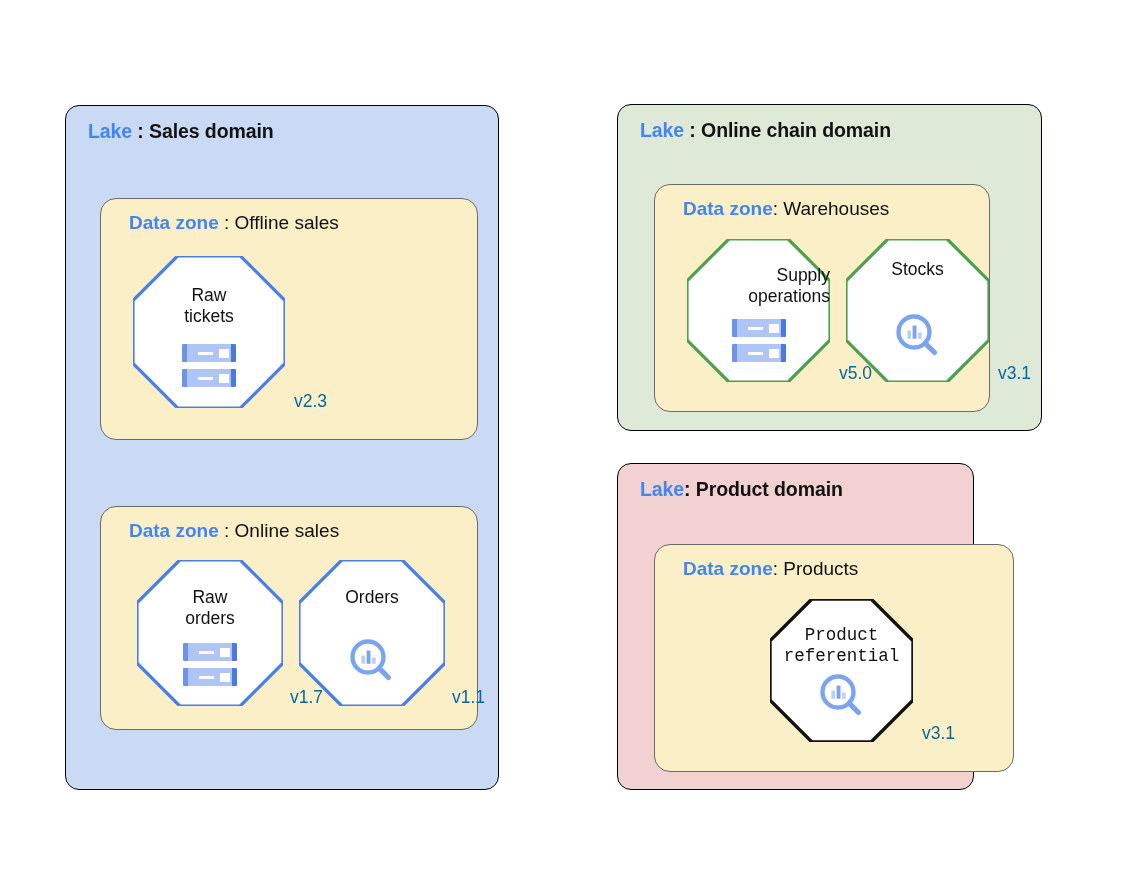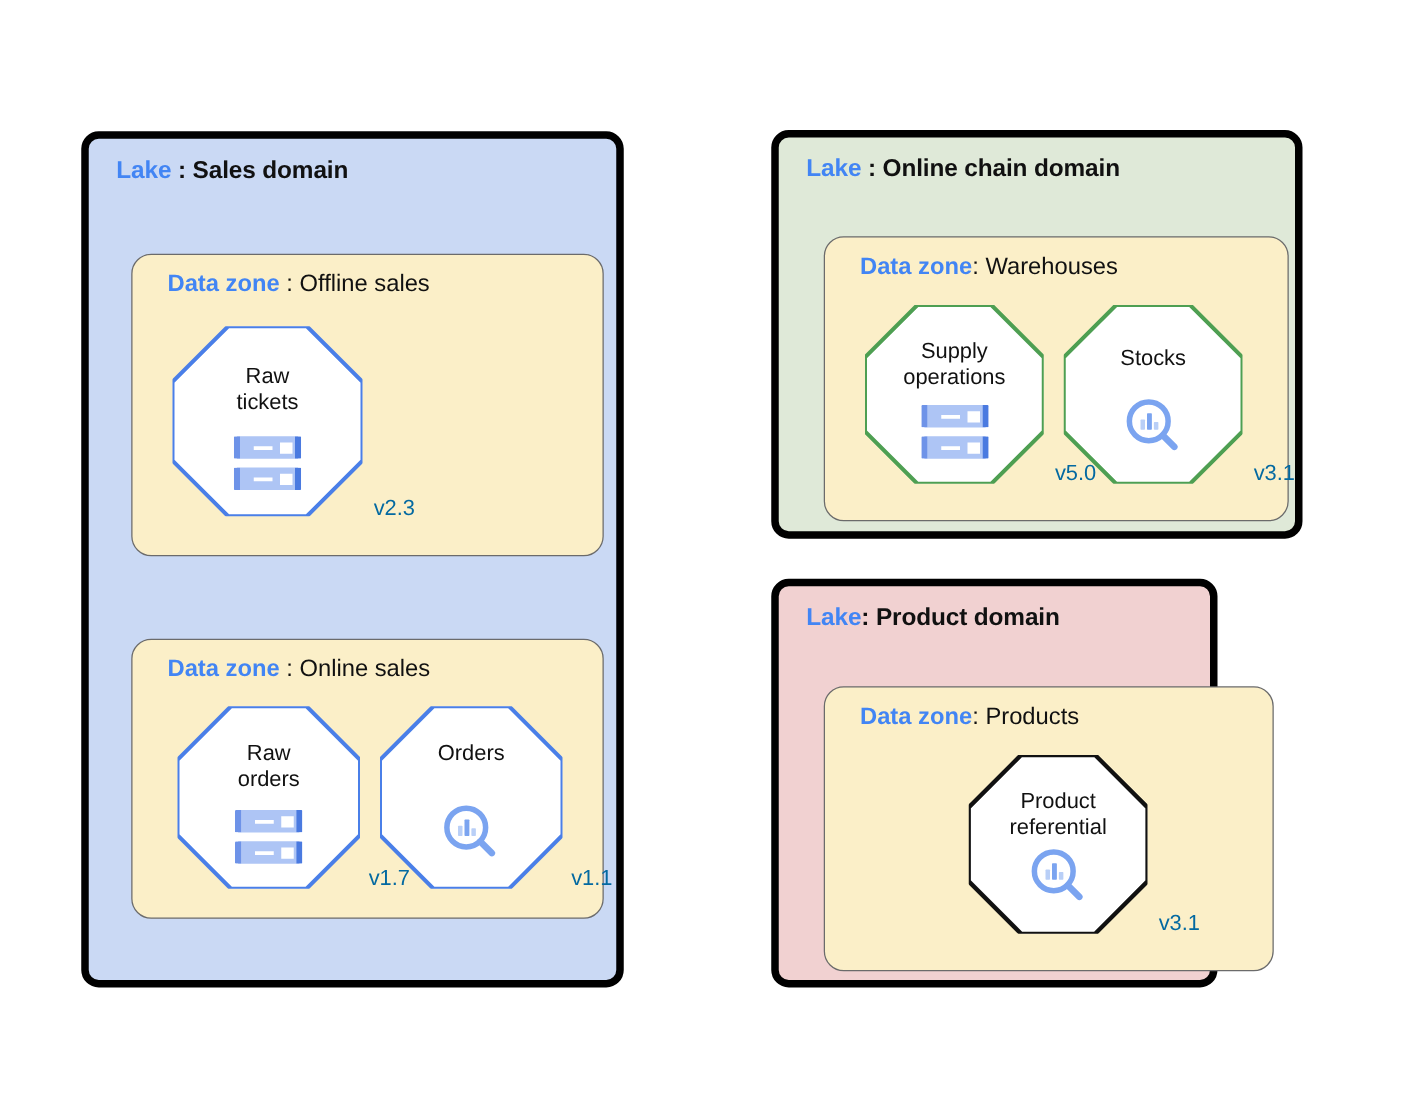--- a/index.html
+++ b/index.html
@@ -17,21 +17,21 @@
 
   .canvas {
     position: absolute;
     inset: 0;
   }
 
   
   .lake {
     position: absolute;
     border-radius: 14px;
-    border: 6px solid #000000;
+    border: 1px solid #000000;
     box-sizing: border-box;
   }
   .lake-title {
     position: absolute;
     left: 22px;
     top: 14px;
     font-size: 19.5px;
     font-weight: bold;
     color: #111111;
     white-space: nowrap;
@@ -233,32 +233,32 @@
         <div class="oct-version" style="right:-40px; bottom:-2px;">v1.1</div>
       </div>
     </div>
   </div>
 
   <div class="lake" style="left:617px; top:104px; width:425px; height:327px; background:#dfe9d8;">
     <div class="lake-title">
       <span class="kw">Lake</span><span class="sep"> : </span><span>Online chain domain</span>
     </div>
 
-    <div class="zone" style="left:36px; top:79px; width:372px; height:228px;">
+    <div class="zone" style="left:36px; top:79px; width:336px; height:228px;">
       <div class="zone-title">
         <span class="kw">Data zone</span><span>: </span><span>Warehouses</span>
       </div>
 
       <div class="oct" style="left:32px; top:54px; width:143px; height:143px;">
         <div class="oct-shape">
           <svg viewBox="0 0 100 100" preserveAspectRatio="none">
             <polygon points="29.3,0 70.7,0 100,29.3 100,70.7 70.7,100 29.3,100 0,70.7 0,29.3" fill="#ffffff" stroke="#4e9f52" stroke-width="3.2" vector-effect="non-scaling-stroke"></polygon>
           </svg>
         </div>
-        <div class="oct-label" style="top:26px;">Supply
+        <div class="oct-label" style="top:26px;text-align:right;">Supply
 operations</div>
         <div class="oct-icon" style="top:80px;">
           <div class="icon-server">
             <div class="bar top">
                 <div class="dash"></div>
                 <div class="sq"></div>
               </div>
             <div class="bar bot">
                 <div class="dash"></div>
                 <div class="sq"></div>
@@ -267,21 +267,21 @@
         </div>
         <div class="oct-version" style="right:-42px; bottom:-2px;">v5.0</div>
       </div>
 
       <div class="oct" style="left:191px; top:54px; width:143px; height:143px;">
         <div class="oct-shape">
           <svg viewBox="0 0 100 100" preserveAspectRatio="none">
             <polygon points="29.3,0 70.7,0 100,29.3 100,70.7 70.7,100 29.3,100 0,70.7 0,29.3" fill="#ffffff" stroke="#4e9f52" stroke-width="3.2" vector-effect="non-scaling-stroke"></polygon>
           </svg>
         </div>
-        <div class="oct-label" style="top:32px;">Stocks</div>
+        <div class="oct-label" style="top:20px;">Stocks</div>
         <div class="oct-icon" style="top:73px;">
           <div class="icon-search-chart">
             <svg width="48" height="48" viewBox="0 0 48 48">
               <circle cx="20" cy="20" r="15.5" fill="none" stroke="#7ba4f0" stroke-width="4.4"></circle>
               <rect x="13.4" y="18.6" width="3.6" height="8.2" rx="0.6" fill="#b9cff7"></rect>
               <rect x="18.6" y="13.6" width="3.9" height="13.2" rx="0.6" fill="#7ba4f0"></rect>
               <rect x="24.1" y="20.6" width="3.6" height="6.2" rx="0.6" fill="#b9cff7"></rect>
               <line x1="31.3" y1="31.3" x2="40.5" y2="40.5" stroke="#7ba4f0" stroke-width="5.2" stroke-linecap="round"></line>
             </svg>
           </div>
@@ -300,21 +300,21 @@
       <div class="zone-title">
         <span class="kw">Data zone</span><span>: </span><span>Products</span>
       </div>
 
       <div class="oct" style="left:115px; top:54px; width:143px; height:143px;">
         <div class="oct-shape">
           <svg viewBox="0 0 100 100" preserveAspectRatio="none">
             <polygon points="29.3,0 70.7,0 100,29.3 100,70.7 70.7,100 29.3,100 0,70.7 0,29.3" fill="#ffffff" stroke="#111111" stroke-width="3.4" vector-effect="non-scaling-stroke"></polygon>
           </svg>
         </div>
-        <div class="oct-label" style="top:26px;">Product
+        <div class="oct-label" style="top:26px;font-family:Liberation Mono, monospace;">Product
 referential</div>
         <div class="oct-icon" style="top:73px;">
           <div class="icon-search-chart">
             <svg width="48" height="48" viewBox="0 0 48 48">
               <circle cx="20" cy="20" r="15.5" fill="none" stroke="#7ba4f0" stroke-width="4.4"></circle>
               <rect x="13.4" y="18.6" width="3.6" height="8.2" rx="0.6" fill="#b9cff7"></rect>
               <rect x="18.6" y="13.6" width="3.9" height="13.2" rx="0.6" fill="#7ba4f0"></rect>
               <rect x="24.1" y="20.6" width="3.6" height="6.2" rx="0.6" fill="#b9cff7"></rect>
               <line x1="31.3" y1="31.3" x2="40.5" y2="40.5" stroke="#7ba4f0" stroke-width="5.2" stroke-linecap="round"></line>
             </svg>

